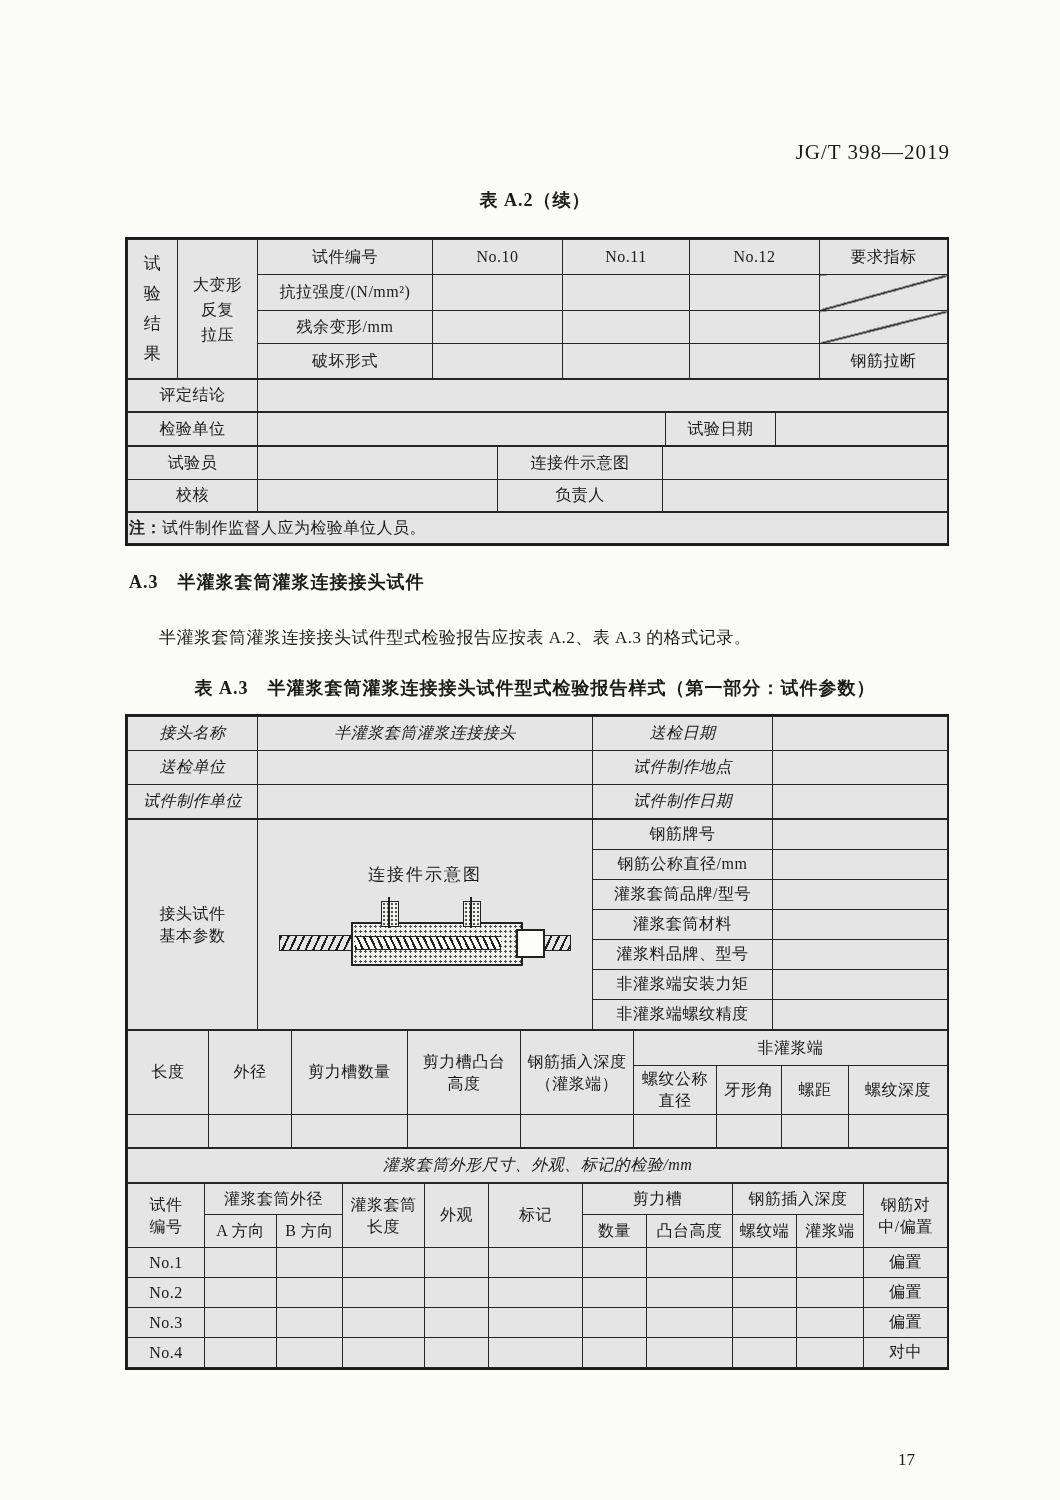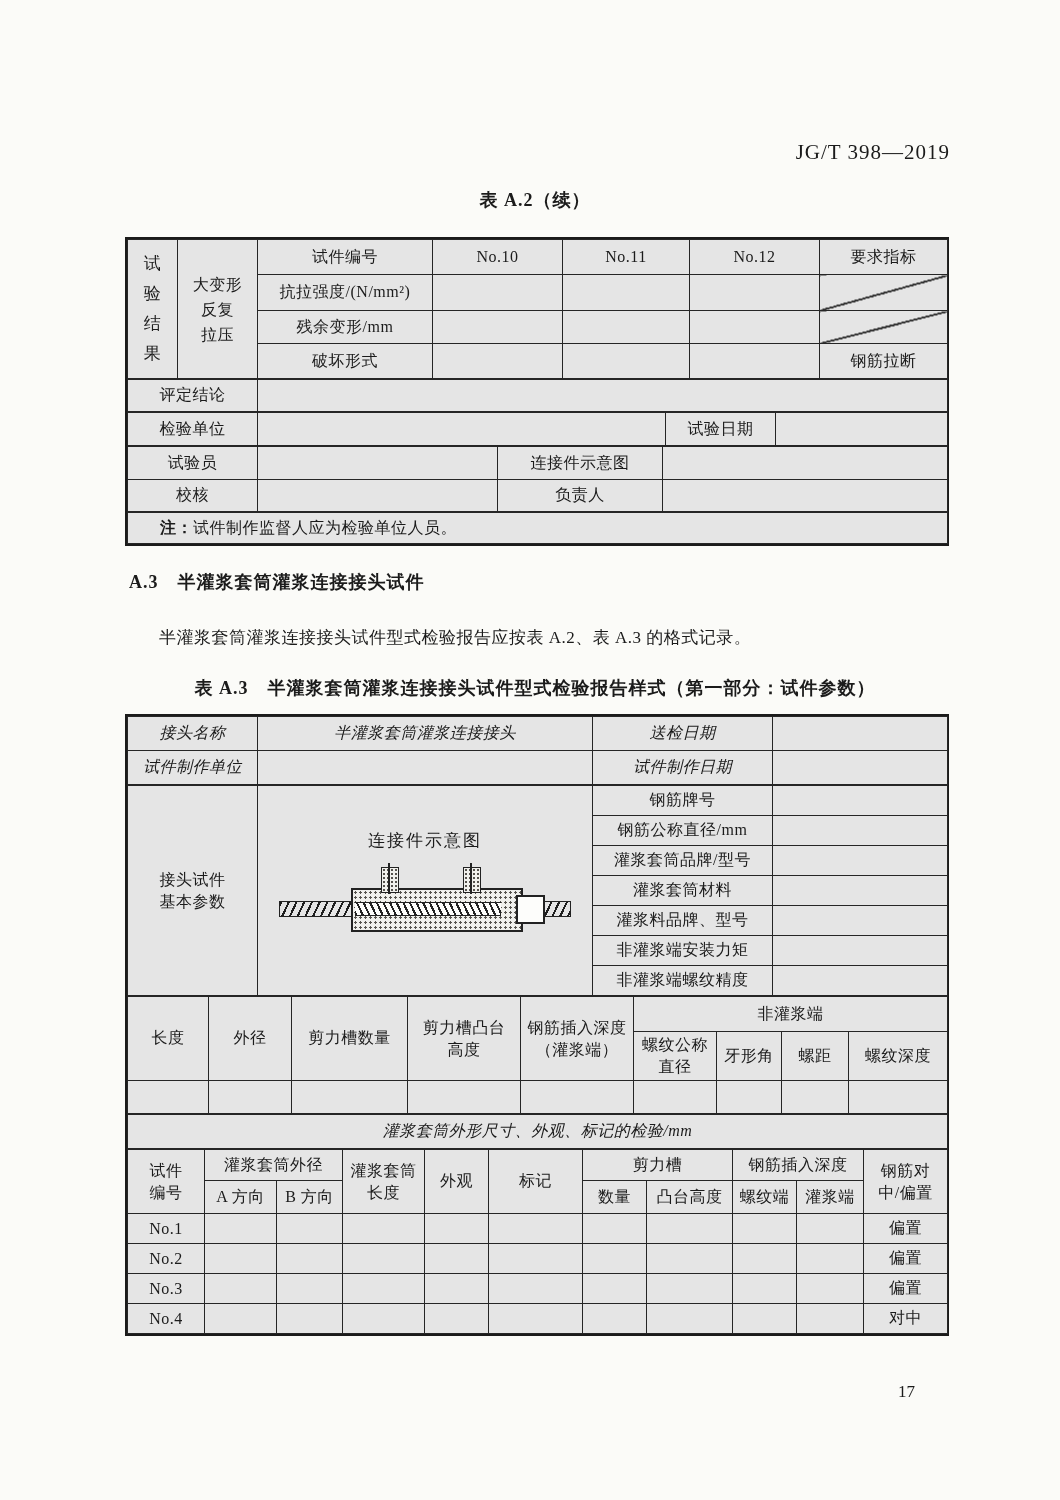--- a/index.html
+++ b/index.html
@@ -8,39 +8,39 @@
     position:relative;width:1060px;height:1500px;margin:0 auto;
     background:#fbfbf8;color:#1b1b1b;
     font-family:"Liberation Serif","DejaVu Serif",serif;
   }
   .doc-code{position:absolute;top:140px;right:110px;font-size:21px;font-weight:normal;letter-spacing:1px;}
   .caption{position:absolute;left:125px;width:820px;text-align:center;font-weight:bold;font-size:18px;letter-spacing:1px;}
   .cap-a2{top:188px;}
   .cap-a3{top:676px;}
   .sec-heading{position:absolute;left:129px;top:570px;font-size:18px;font-weight:bold;letter-spacing:1px;}
   .paragraph{position:absolute;left:125px;top:626px;width:820px;font-size:17px;text-indent:2em;letter-spacing:0.5px;}
-  .page-number{position:absolute;left:898px;top:1382px;font-size:17px;}
+  .page-number{position:absolute;left:898px;top:1450px;font-size:17px;}
 
   .tablewrap{position:absolute;left:125px;width:820px;border:2px solid #1b1b1b;background:#e5e5e5;}
   .tw-a2{top:237px;}
   .tw-a3{top:714px;}
   table{border-collapse:collapse;width:820px;table-layout:fixed;}
   td{border:1px solid #262626;text-align:center;vertical-align:middle;
      font-size:16px;padding:0 3px;overflow:hidden;letter-spacing:0.5px;}
   .two-line div{line-height:22px;}
   .h34 td{height:34px;} .h35 td{height:35px;} .h32 td{height:32px;}
   .h33 td{height:33px;font-style:italic;} .h31 td{height:31px;} .h30 td{height:30px;}
   .h29 td{height:29px;} .h48 td{height:48px;}
 
   .vtext{width:18px;margin:0 auto;word-break:break-all;line-height:30px;font-size:17px;}
   .group div{line-height:25px;}
   .diag{background:linear-gradient(to bottom right,
         transparent calc(50% - 1px), #333 calc(50% - 1px),
         #333 calc(50% + 1px), transparent calc(50% + 1px));}
-  .note-cell{text-align:left;padding-left:32px;}
+  .note-cell{text-align:left;padding-left:1px;}
   .note-prefix{font-weight:bold;}
 
   .diagram-title{text-align:center;font-size:17px;letter-spacing:2px;margin:0 0 12px 0;}
   .diagram{position:relative;width:292px;height:88px;margin:0 auto;}
   .rebar{position:absolute;top:37px;left:0;width:290px;height:14px;border:1px solid #222;
          background:repeating-linear-gradient(115deg,#1e1e1e 0 2px,transparent 2px 7px);}
   .sleeve{position:absolute;top:24px;left:72px;width:168px;height:40px;border:2px solid #222;
           background-color:#f0f0ec;
           background-image:radial-gradient(#55524d 1px,transparent 1.3px);background-size:5px 5px;}
   .rebar-inner{position:absolute;top:38px;left:76px;width:146px;height:12px;background-color:#fdfdfb;
@@ -195,20 +195,26 @@
           <col style="width:175px">
         </colgroup>
       <tbody>
           <tr class="h33">
         <td>接头名称</td>
         <td>半灌浆套筒灌浆连接接头</td>
         <td>送检日期</td>
         <td></td>
       </tr>
       <tr class="h33">
+        <td>送检单位</td>
+        <td></td>
+        <td>试件制作地点</td>
+        <td></td>
+      </tr>
+      <tr class="h33">
         <td>试件制作单位</td>
         <td></td>
         <td>试件制作日期</td>
         <td></td>
       </tr>
     </tbody>
       </table>
 
     <table>
       <colgroup>

